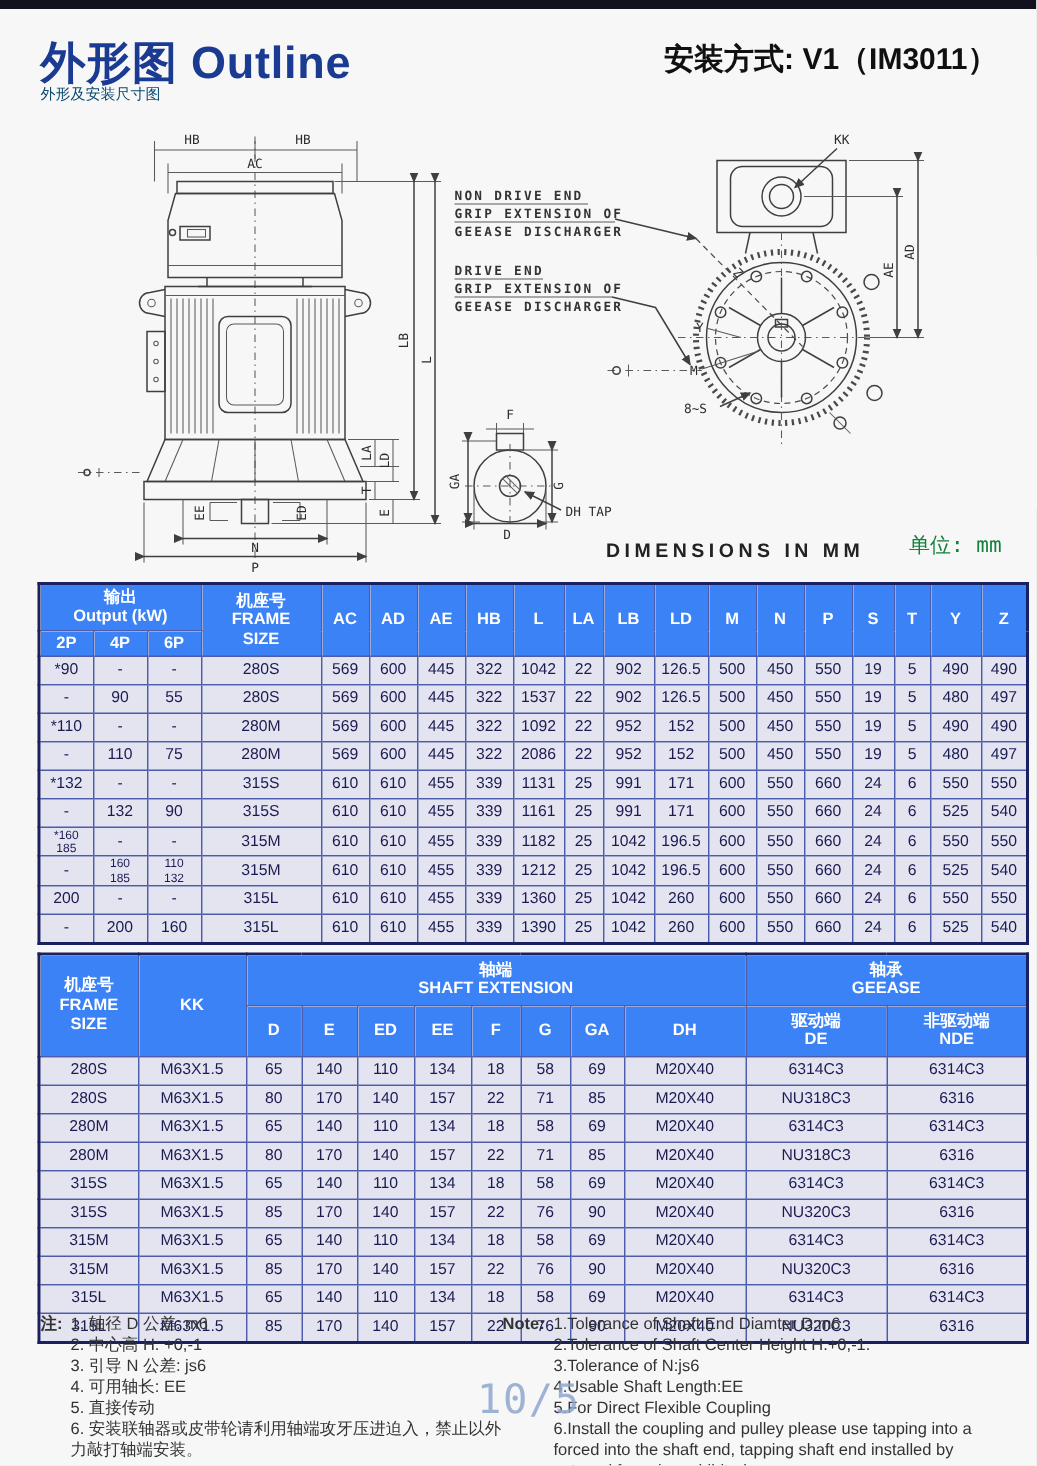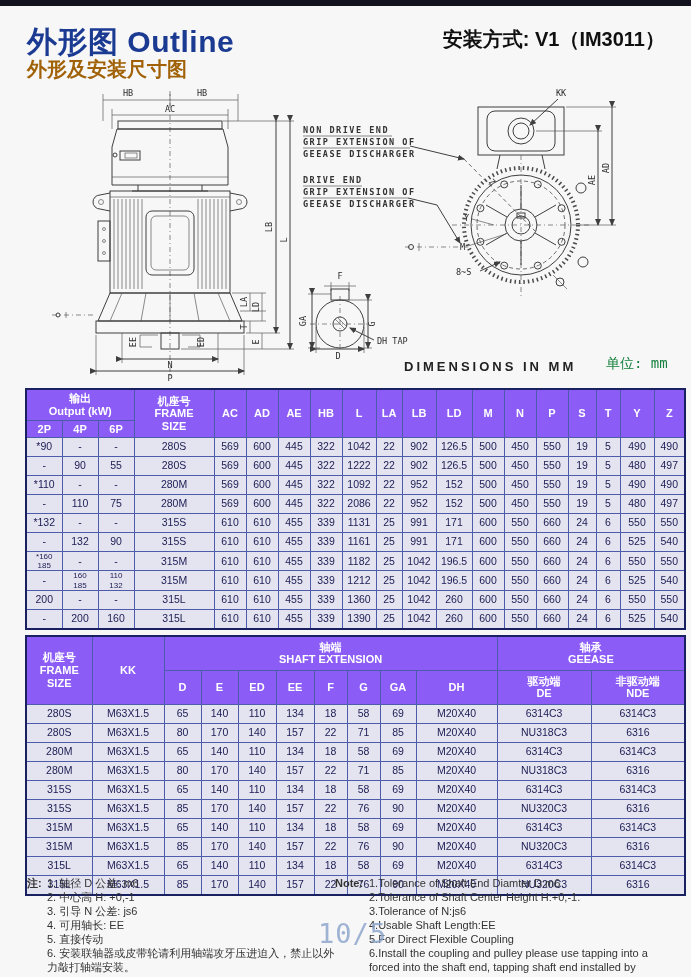--- a/index.html
+++ b/index.html
@@ -1,39 +1,39 @@
 <!DOCTYPE html>
 <html><head>
 <meta charset="utf-8">
 <style>
   html,body{margin:0;padding:0;background:#e9e9ea;}
   .page{position:relative;width:691px;height:977px;background:#f7f7f8;overflow:hidden;
         font-family:"Liberation Sans","DejaVu Sans",sans-serif;color:#1a1a1a;}
   .topbar{position:absolute;left:0;top:0;width:691px;height:6px;background:#12121e;}
 
   .title{position:absolute;left:27px;top:22px;font-size:30px;font-weight:bold;color:#1b3a92;letter-spacing:.5px;}
-  .subtitle{position:absolute;left:27px;top:56px;font-size:20px;color:#a16207;font-weight:bold;}
+  .subtitle{position:absolute;left:27px;top:56px;font-size:10px;color:#0c4a6e;}
   .mounting{position:absolute;right:26px;top:26px;font-size:20px;font-weight:bold;color:#101010;}
 
   .drawing{position:absolute;left:0;top:85px;}
   .drawing text{font-family:"DejaVu Sans Mono","Liberation Mono",monospace;font-size:8.5px;fill:#2c2c2c;}
   .drawing text.ann{font-size:8.5px;letter-spacing:1.5px;font-weight:bold;fill:#333;}
   .ln{stroke:#3f3f3f;fill:none;stroke-width:1;}
   .thin{stroke:#5a5a5a;fill:none;stroke-width:.7;}
   .dash{stroke:#5a5a5a;fill:none;stroke-width:.7;stroke-dasharray:5 3 1 3;}
   .dsh2{stroke:#4a4a4a;fill:none;stroke-width:.8;stroke-dasharray:4 3;}
 
   .dims-note{position:absolute;left:404px;top:359px;font-size:13px;font-weight:bold;letter-spacing:3px;color:#222;
              font-family:Liberation Sans, sans-serif;}
   .unit{position:absolute;left:606px;top:355px;font-size:14px;color:#15803d;font-family:"DejaVu Sans Mono",monospace;}
 
   .tables{position:absolute;left:25px;top:388px;width:659px;}
   table{border-collapse:collapse;table-layout:fixed;width:659px;}
   th,td{border:1px solid #4d5bab;text-align:center;vertical-align:middle;padding:0;white-space:pre-line;overflow:hidden;}
-  th{background:#8b5cf6;color:#ffffff;font-size:11px;font-weight:bold;line-height:1.15;}
+  th{background:#3b82f6;color:#ffffff;font-size:11px;font-weight:bold;line-height:1.15;}
   td{background:#e4e4f1;color:#1b1b52;font-size:10.5px;height:18px;line-height:1.05;}
   td.stacked{font-size:8px;line-height:1.15;}
   table{border:2px solid #1a2160;}
   #t2{margin-top:5px;}
   .hrow1 th{height:30px;} .hrow2 th{height:16px;margin-left:26px;}
   .h2row1 th{height:33px;margin-left:34px;} .h2row2 th{height:33px;}
 
   .notes{position:absolute;left:27px;top:876px;width:650px;display:flex;font-size:11px;color:#333;line-height:14px;}
   .notes-cn{width:308px;} .notes-en{width:342px;}
   .note-label{float:left;font-weight:bold;}
@@ -369,21 +369,21 @@
           </tr>
           <tr>
             <td>-</td>
             <td>90</td>
             <td>55</td>
             <td>280S</td>
             <td>569</td>
             <td>600</td>
             <td>445</td>
             <td>322</td>
-            <td>1222</td>
+            <td>1537</td>
             <td>22</td>
             <td>902</td>
             <td>126.5</td>
             <td>500</td>
             <td>450</td>
             <td>550</td>
             <td>19</td>
             <td>5</td>
             <td>480</td>
             <td>497</td>

